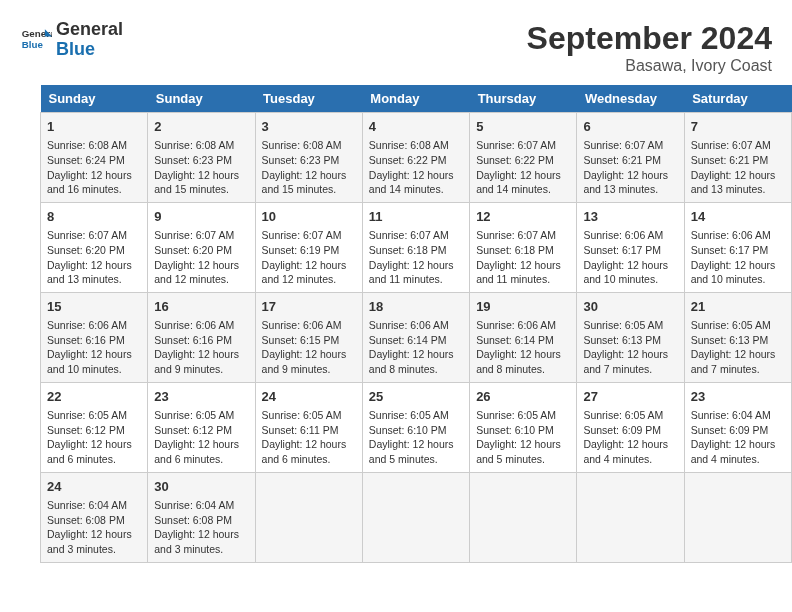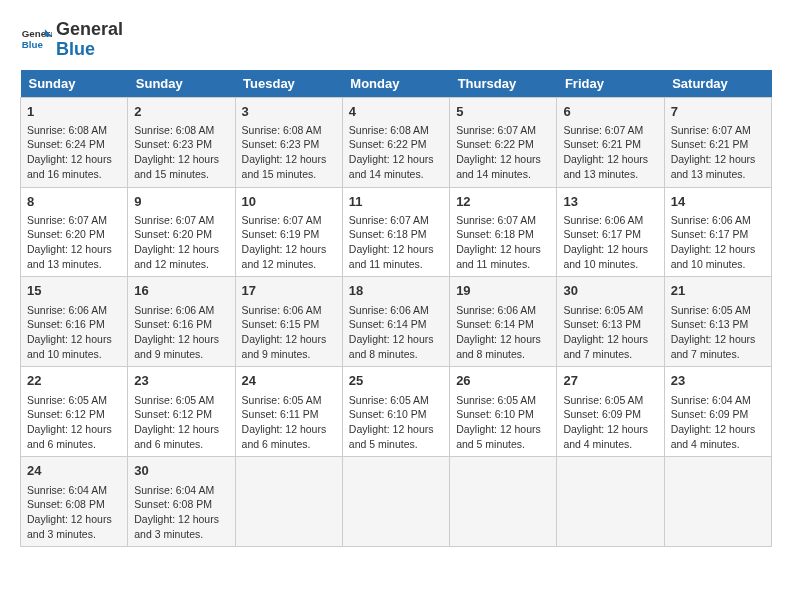--- a/index.html
+++ b/index.html
@@ -40,20 +40,21 @@
       color: #333;
     }
     .location-title {
       font-size: 16px;
       color: #555;
     }
     table {
       width: 100%;
       border-collapse: collapse;
       font-size: 11px;
+      margin-left: 20px;
     }
     thead th {
       background-color: #2a6faf;
       color: #fff;
       padding: 6px 8px;
       text-align: left;
       font-size: 13px;
       font-weight: bold;
     }
     tbody td {
@@ -96,31 +97,35 @@
       <text x="2" y="27" font-family="Arial" font-size="11" font-weight="bold" fill="#1a6faf">Blue</text>
       <polygon points="28,6 36,14 28,14" fill="#1a6faf"></polygon>
     </svg>
     <div>
       <div class="logo-text">
         <span style="color:#333">General</span><br>
         <span style="color:#1a6faf">Blue</span>
       </div>
     </div>
   </div>
+  <div class="title-area">
+    <div class="month-title">September 2024</div>
+    <div class="location-title">Basawa, Ivory Coast</div>
+  </div>
 </div>
 
 <table>
   <thead>
     <tr>
       <th>Sunday</th>
       <th>Sunday</th>
       <th>Tuesday</th>
       <th>Monday</th>
       <th>Thursday</th>
-      <th>Friday</th>
+      <th>Wednesday</th>
       <th>Saturday</th>
     </tr>
   </thead>
   <tbody id="calendar-body">
   <tr>
         <td>
           <span class="day-num">1</span>
           <div class="cell-text">Sunrise: 6:08 AM</div>
           <div class="cell-text">Sunset: 6:24 PM</div>
           <div class="cell-text">Daylight: 12 hours</div>

